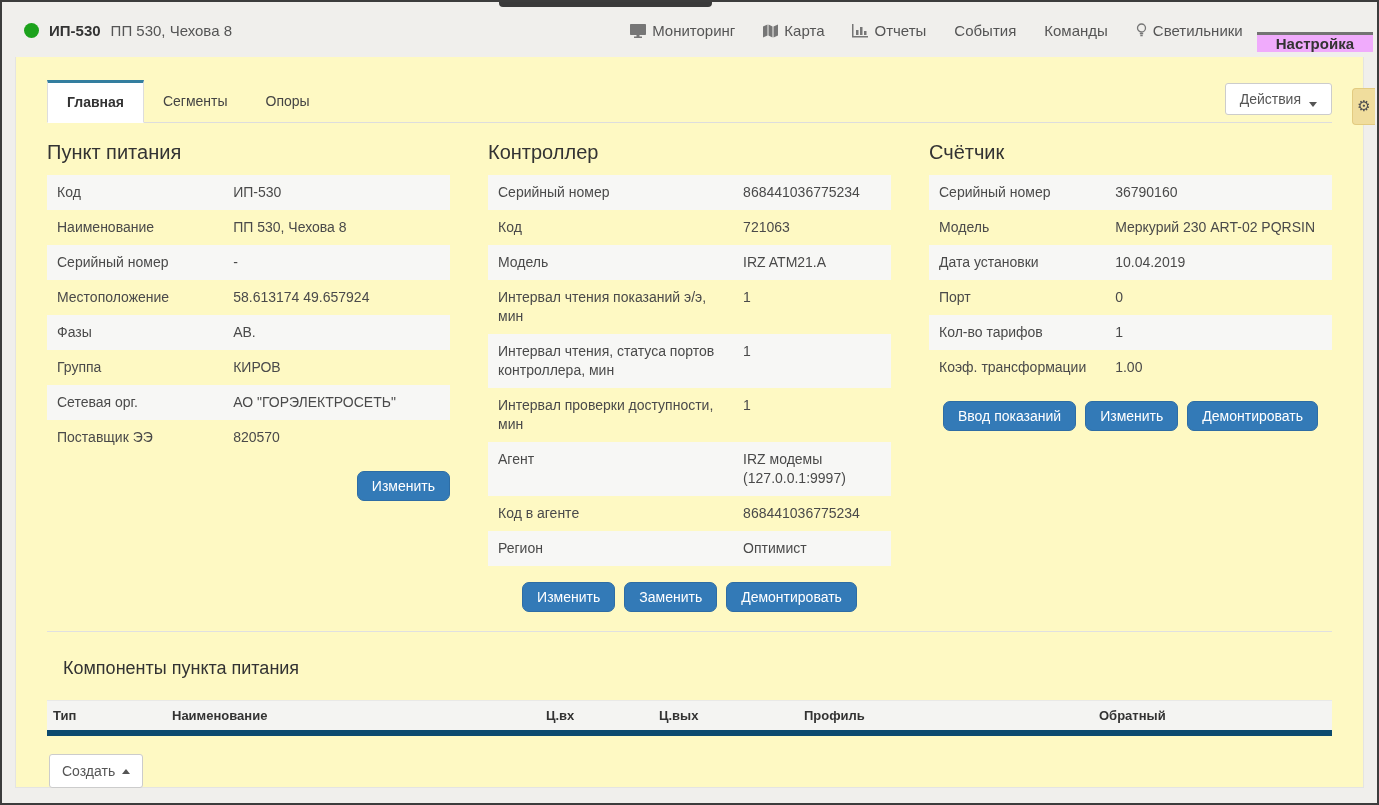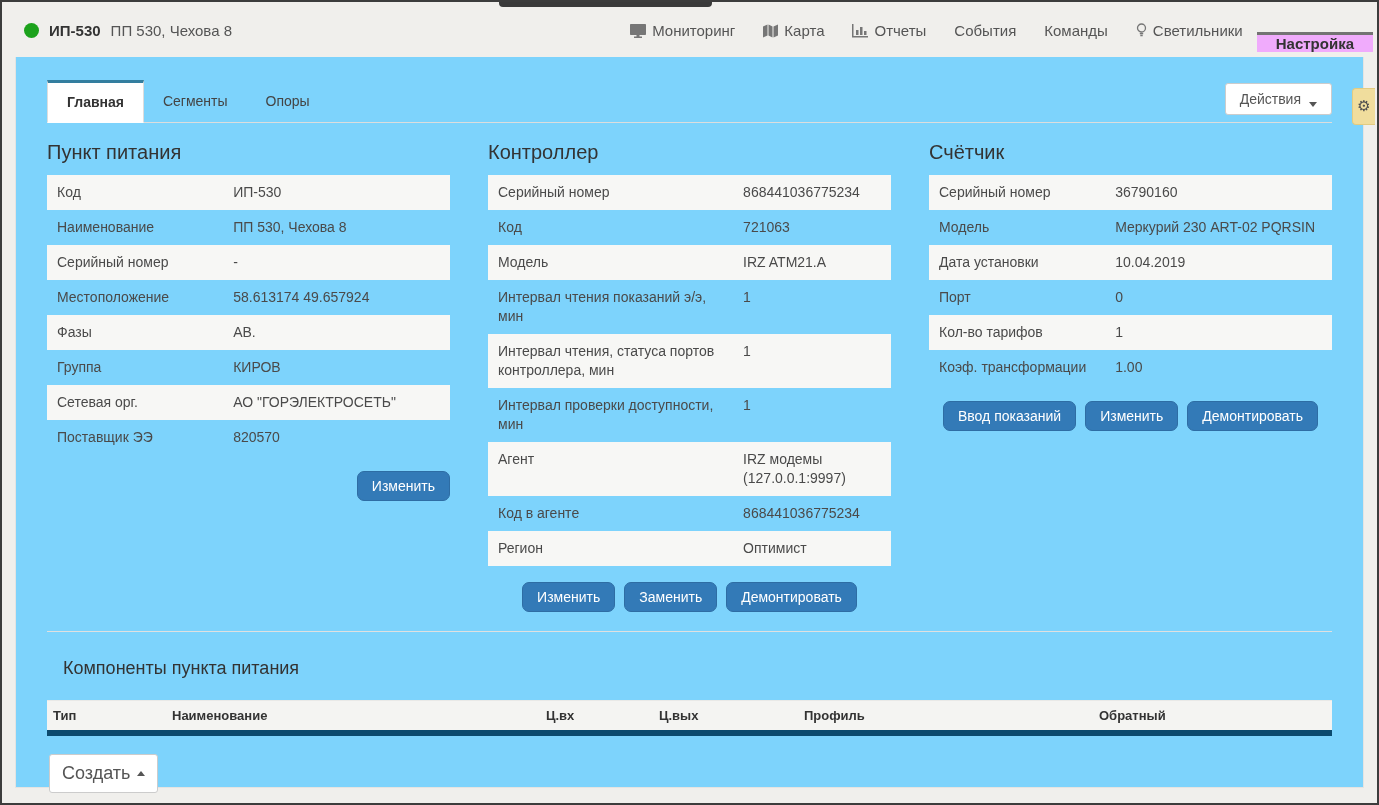--- a/index.html
+++ b/index.html
@@ -20,21 +20,21 @@
   .station-name{ font-size:15px; color:#555; }
   .topnav{ margin-left:auto; display:flex; align-items:center; }
   .nav-item{ display:flex; align-items:center; gap:6px; padding:0 14px; font-size:15px; color:#555; cursor:pointer; }
   .nav-item svg{ display:block; }
   .nav-item.active{
     background:#f0abfc; font-weight:bold; color:#333;
     border-top:3px solid #737373; margin-top:22px; margin-right:2px; padding:0 19px;
   }
   .top-artifact{ position:absolute; top:0; left:497px; width:213px; height:5px; background:#3a3a3a; border-radius:0 0 4px 4px; }
   
-  .panel{ position:absolute; top:55px; left:13px; right:13px; bottom:15px; background:#7dd3fc; border:1px solid #e4e4e2; border-top:none; }
+  .panel{ position:absolute; top:55px; left:13px; right:13px; bottom:15px; background:#fef9c3; border:1px solid #e4e4e2; border-top:none; }
   
   .tabsbar{ margin:23px 31px 0; border-bottom:1px solid #ddd; display:flex; align-items:flex-end; }
   .tab{ padding:13px 19px; font-size:14px; color:#444; cursor:pointer; }
   .tab.active{
     background:#fff; font-weight:bold; color:#333;
     border:1px solid #ddd; border-top:3px solid #337e9f; border-bottom:1px solid #fff;
     margin-bottom:-1px; padding:11px 19px 12px;
   }
   .actions-btn{
     margin-left:auto; margin-bottom:7px; background:#fff; border:1px solid #ccc; border-radius:3px;
@@ -71,21 +71,21 @@
   .components{ padding:0 31px; }
   .components h3{ font-size:18px; font-weight:400; color:#333; margin:26px 0 0 16px; }
   .comp-header{
     margin-top:21px; display:grid; grid-template-columns:119px 374px 113px 145px 295px 1fr;
     background:#f4f4f2; border-top:1px solid #e9e9e7; border-bottom:6px solid #0c4a6e;
     font-size:13px; font-weight:bold; color:#333;
   }
   .comp-header > div{ padding:7px 6px; }
   .create-btn{
     margin:18px 0 0 2px; background:#fff; border:1px solid #ccc; border-radius:3px;
-    color:#555; font-size:18px; padding:8px 12px; display:inline-flex; align-items:center; gap:7px;
+    color:#555; font-size:14px; padding:8px 12px; display:inline-flex; align-items:center; gap:7px;
     font-family:inherit; cursor:pointer;
   }
   .icon-gray{ fill:#767676; }
 </style>
 </head>
 <body>
 
 <div class="topbar">
   <div class="station-info">
     <span class="status-dot"></span>

